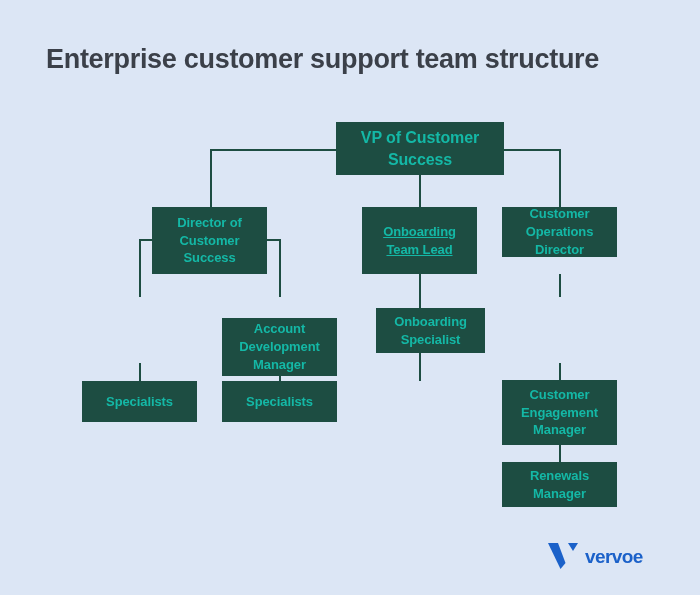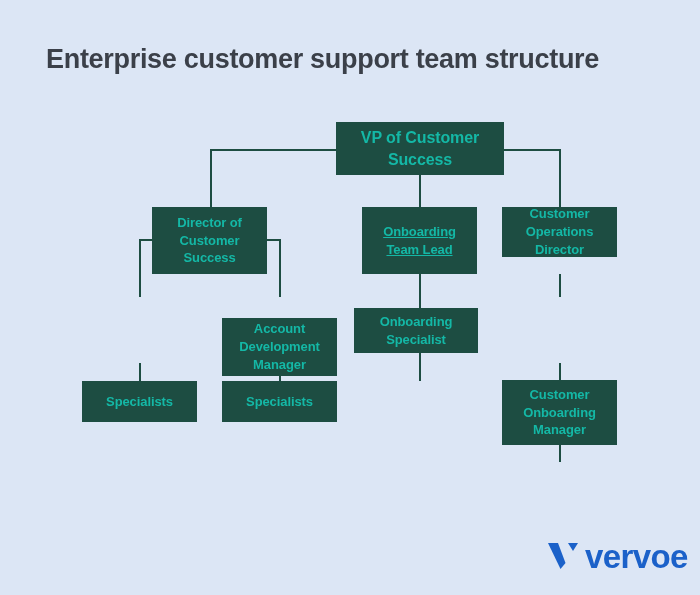--- a/index.html
+++ b/index.html
@@ -80,21 +80,21 @@
     display: flex;
     align-items: center;
     gap: 7px;
   }
   #brand-logo .mark {
     width: 30px;
     height: 28px;
     flex: none;
   }
   #brand-logo .wordmark {
-    font-size: 33px;
+    font-size: 19px;
     font-weight: bold;
     color: #1b61c9;
     letter-spacing: -0.6px;
     line-height: 1;
     margin-top: 2px;
   }
 </style>
 </head>
 <body>
 
@@ -138,38 +138,41 @@
 
     <div class="node" style="left:502px; top:207px; width:115px; height:50px;">
       <span>Customer Operations Director</span>
     </div>
 
 
     <div class="node" style="left:222px; top:297px; width:115px; height:58px;margin-top:21px;">
       <span>Account Development Manager</span>
     </div>
 
-    <div class="node" style="left:354px; top:308px; width:124px; height:45px;">
+    <div class="node" style="left:376px; top:308px; width:109px; height:45px;">
       <span>Onboarding Specialist</span>
     </div>
 
 
     <div class="node" style="left:82px; top:381px; width:115px; height:41px;">
       <span>Specialists</span>
     </div>
 
     <div class="node" style="left:222px; top:381px; width:115px; height:41px;">
       <span>Specialists</span>
     </div>
 
 
     <div class="node" style="left:502px; top:380px; width:115px; height:65px;">
-      <span>Customer Onboarding Manager</span>
+      <span>Customer Engagement Manager</span>
     </div>
 
+    <div class="node" style="left:502px; top:462px; width:115px; height:45px;">
+      <span>Renewals Manager</span>
+    </div>
 
   </div>
 
   <div id="brand-logo">
     <svg class="mark" viewBox="0 0 30 28">
       <polygon points="0,2 10,2 17.5,22 12.5,28" fill="#1b61c9"></polygon>
       <polygon points="20,2 30,2 25,10" fill="#1b61c9"></polygon>
     </svg>
     <span class="wordmark">vervoe</span>
   </div>

